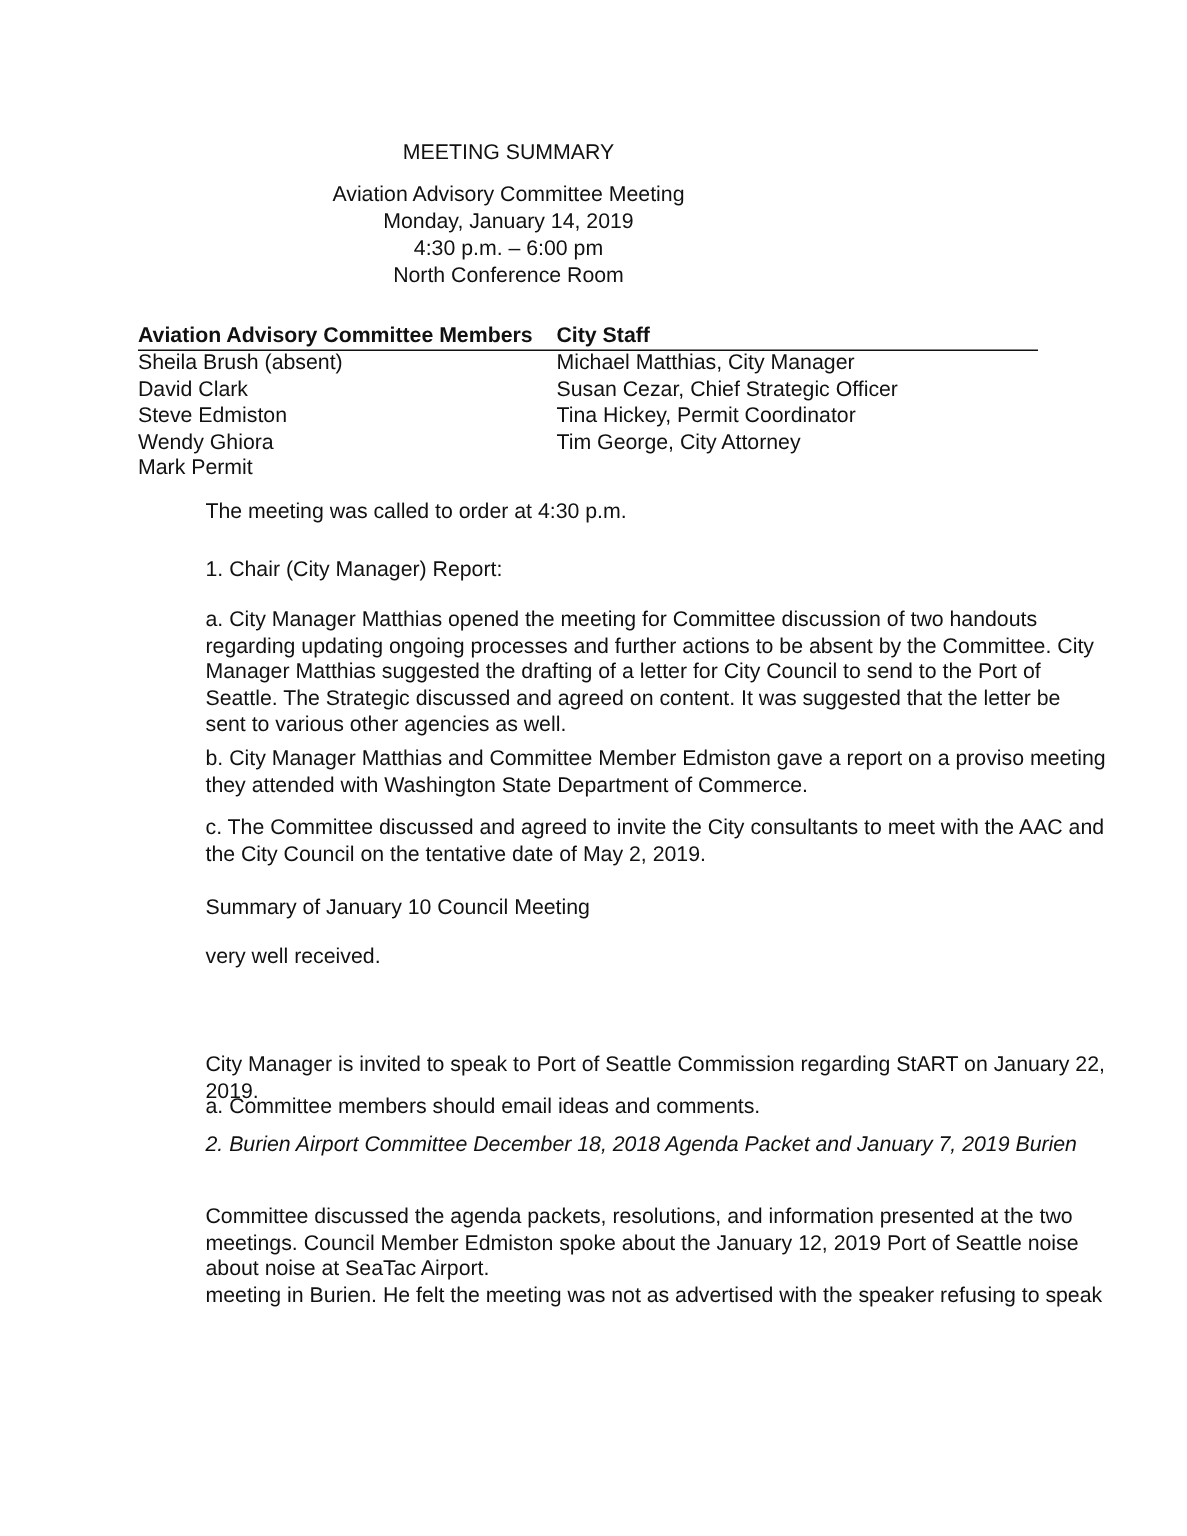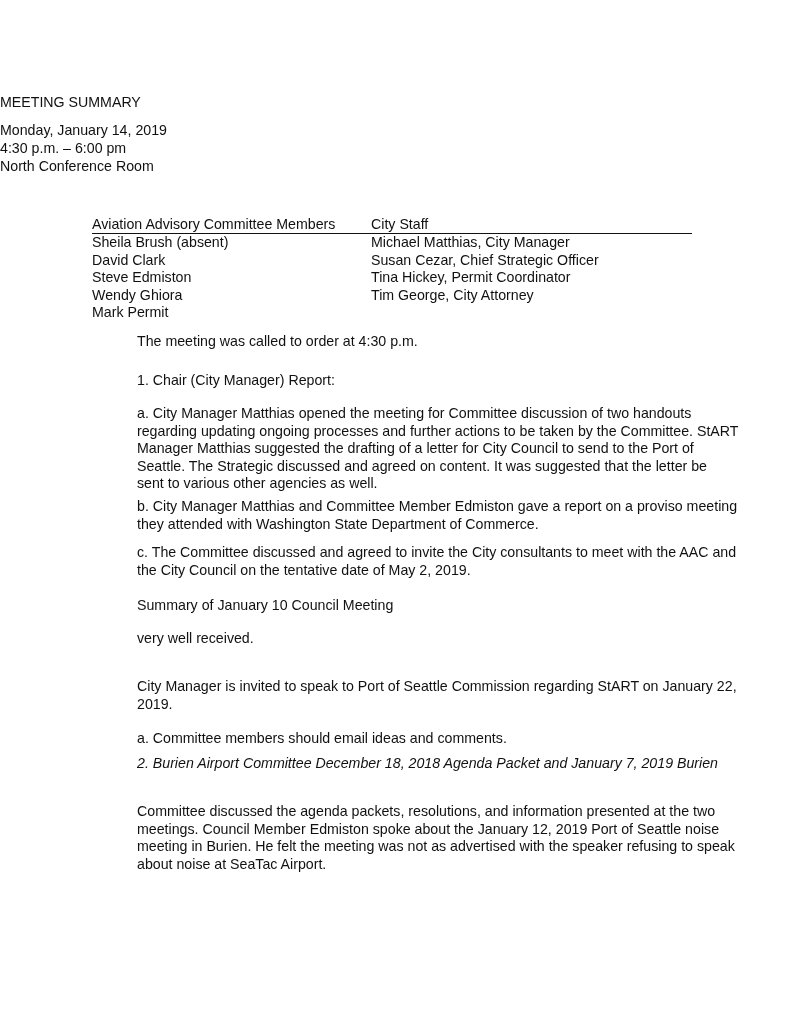--- a/index.html
+++ b/index.html
@@ -1,41 +1,42 @@
 <!DOCTYPE html>
 <html><head>
   <meta charset="utf-8">
   <style>
     html, body { margin: 0; padding: 0; background: #ffffff; }
     body { width: 791px; height: 1024px; position: relative; overflow: hidden;
            font-family: "Liberation Sans", sans-serif; color: #111111; font-size: 14.2px; }
     .page { position: absolute; left: 0; top: 0; width: 791px; height: 1024px; }
-    .center { position: absolute; left: 0; width: 678px; }
+    .center { position: absolute; left: 0; width: 678px; text-align: center; }
     .title { top: 94px; }
     .meta { top: 121px; line-height: 18px; }
     .meta div { height: 18px; }
     .roster { position: absolute; left: 92px; top: 216px; width: 600px; }
     .roster-header { position: relative; height: 17px; border-bottom: 1.5px solid #111; }
-    .roster-header span { position: absolute; top: 0; line-height: 17px; }
+    .roster-header span { position: absolute; top: 0; line-height: 17px; font-weight: bold; }
     .col-left { left: 0; }
     .col-right { left: 279px; }
     .roster-body { position: relative; }
     .roster-col { position: absolute; top: 0; line-height: 17.5px; }
     .roster-col div { height: 17.5px; }
     .body-text { position: absolute; left: 92px; width: 620px; line-height: 17.6px; margin-left: 45px; }
     .body-text p { margin: 0; }
   </style>
 </head>
 <body>
 
 <div class="page">
 
   <div class="center title">MEETING SUMMARY</div>
 
   <div class="center meta">
+    <div>Aviation Advisory Committee Meeting</div>
     <div>Monday, January 14, 2019</div>
     <div>4:30 p.m. – 6:00 pm</div>
     <div>North Conference Room</div>
   </div>
 
   <div class="roster">
     <div class="roster-header">
       <span class="col-left">Aviation Advisory Committee Members</span>
       <span class="col-right">City Staff</span>
     </div>
@@ -55,21 +56,21 @@
       </div>
     </div>
   </div>
 
   <div class="body-text" style="top:333px;">The meeting was called to order at 4:30 p.m.</div>
 
   <div class="body-text" style="top:372px;">1. Chair (City Manager) Report:</div>
 
   <div class="body-text" style="top:405px;">
     <p>a. City Manager Matthias opened the meeting for Committee discussion of two handouts</p>
-    <p>regarding updating ongoing processes and further actions to be taken by the Committee. StART</p>
+    <p>regarding updating ongoing processes and further actions to be absent by the Committee. City</p>
     <p>Manager Matthias suggested the drafting of a letter for City Council to send to the Port of</p>
     <p>Seattle. The Strategic discussed and agreed on content. It was suggested that the letter be</p>
     <p>sent to various other agencies as well.</p>
   </div>
 
   <div class="body-text" style="top:498px;">
     <p>b. City Manager Matthias and Committee Member Edmiston gave a report on a proviso meeting</p>
     <p>they attended with Washington State Department of Commerce.</p>
   </div>
 
@@ -77,31 +78,31 @@
     <p>c. The Committee discussed and agreed to invite the City consultants to meet with the AAC and</p>
     <p>the City Council on the tentative date of May 2, 2019.</p>
   </div>
 
   <div class="body-text" style="top:597px;">Summary of January 10 Council Meeting</div>
 
   <div class="body-text" style="top:630px;">
     <p>very well received.</p>
   </div>
 
-  <div class="body-text" style="top:678px;">
+  <div class="body-text" style="top:702px;">
     <p>City Manager is invited to speak to Port of Seattle Commission regarding StART on January 22,</p>
     <p>2019.</p>
   </div>
 
   <div class="body-text" style="top:730px;">a. Committee members should email ideas and comments.</div>
 
   <div class="body-text" style="top:755px;font-style:italic;">
     <p>2. Burien Airport Committee December 18, 2018 Agenda Packet and January 7, 2019 Burien</p>
   </div>
 
   <div class="body-text" style="top:803px;">
     <p>Committee discussed the agenda packets, resolutions, and information presented at the two</p>
     <p>meetings. Council Member Edmiston spoke about the January 12, 2019 Port of Seattle noise</p>
+    <p>about noise at SeaTac Airport.</p>
     <p>meeting in Burien. He felt the meeting was not as advertised with the speaker refusing to speak</p>
-    <p>about noise at SeaTac Airport.</p>
   </div>
 
 </div>
 
 </body></html>

